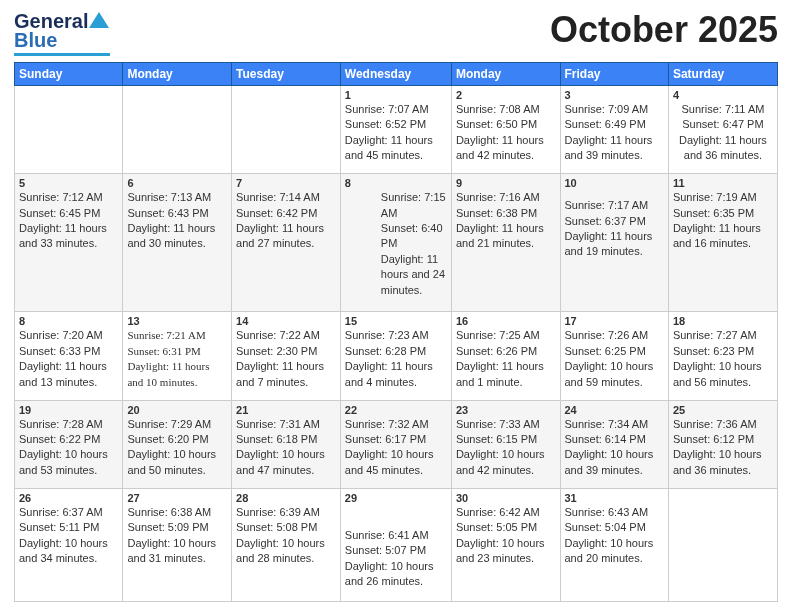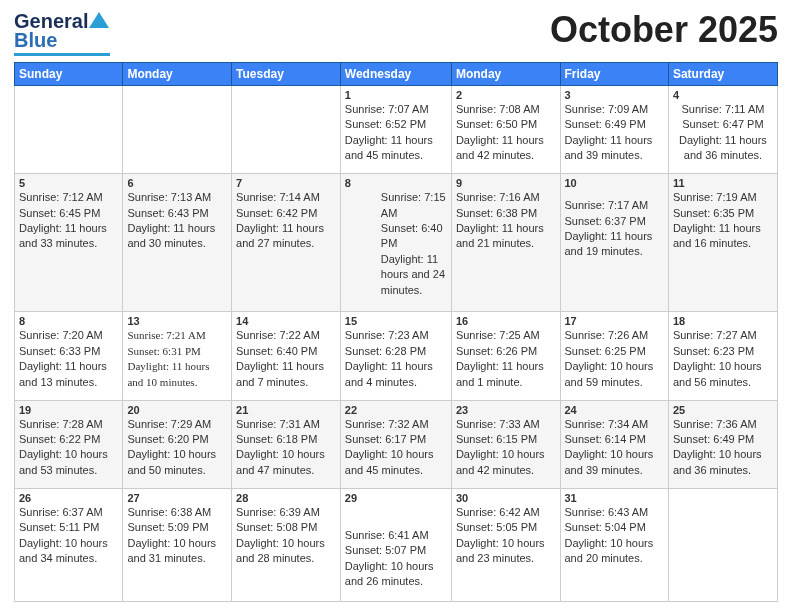--- a/index.html
+++ b/index.html
@@ -201,21 +201,21 @@
           </td>
           <td>
             <span class="day-number">13</span>
             <div class="day-info" style="white-space: pre-line; font-family: Liberation Serif, serif;">Sunrise: 7:21 AM
 Sunset: 6:31 PM
 Daylight: 11 hours and 10 minutes.</div>
           </td>
           <td>
             <span class="day-number">14</span>
             <div class="day-info" style="white-space: pre-line;">Sunrise: 7:22 AM
-Sunset: 6:40 PM
+Sunset: 2:30 PM
 Daylight: 11 hours and 7 minutes.</div>
           </td>
           <td>
             <span class="day-number">15</span>
             <div class="day-info" style="white-space: pre-line;">Sunrise: 7:23 AM
 Sunset: 6:28 PM
 Daylight: 11 hours and 4 minutes.</div>
           </td>
           <td>
             <span class="day-number">16</span>
@@ -269,21 +269,21 @@
           </td>
           <td>
             <span class="day-number">24</span>
             <div class="day-info" style="white-space: pre-line;">Sunrise: 7:34 AM
 Sunset: 6:14 PM
 Daylight: 10 hours and 39 minutes.</div>
           </td>
           <td>
             <span class="day-number">25</span>
             <div class="day-info" style="white-space: pre-line;">Sunrise: 7:36 AM
-Sunset: 6:49 PM
+Sunset: 6:12 PM
 Daylight: 10 hours and 36 minutes.</div>
           </td>
         </tr>
         <tr>
           <td>
             <span class="day-number">26</span>
             <div class="day-info" style="white-space: pre-line;">Sunrise: 6:37 AM
 Sunset: 5:11 PM
 Daylight: 10 hours and 34 minutes.</div>
           </td>

